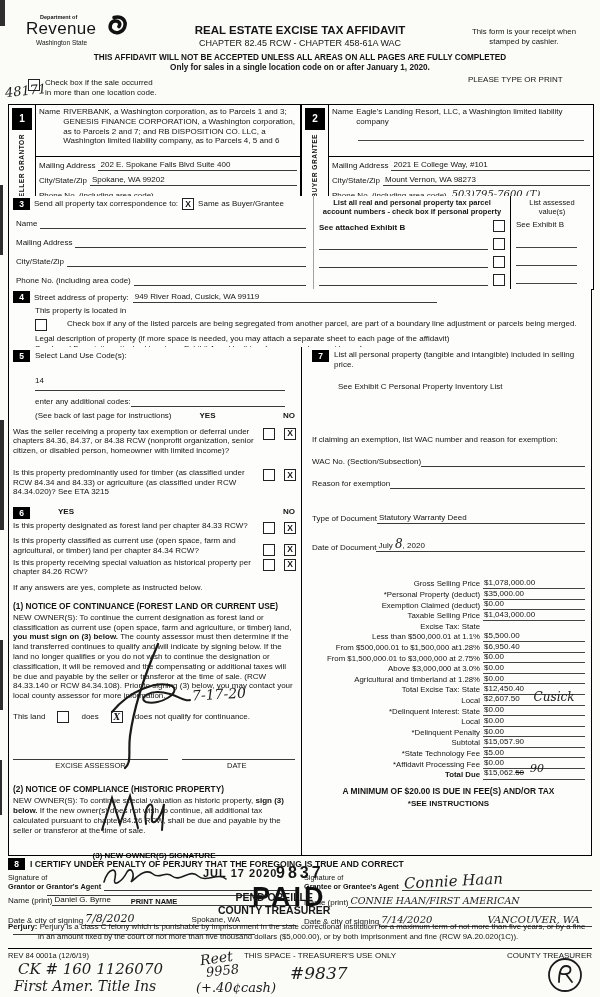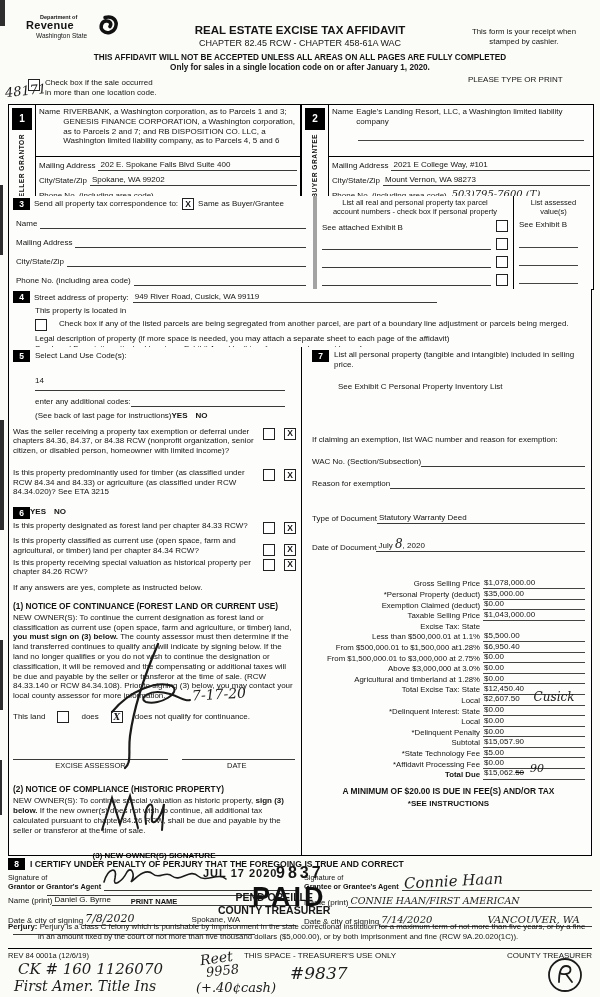--- a/index.html
+++ b/index.html
@@ -15,21 +15,21 @@
   .cb{display:inline-flex;width:10px;height:10px;border:1px solid #222;background:#fff;
       align-items:center;justify-content:center;font-size:8.5px;font-weight:bold;flex:none;line-height:1;}
   .numbox{display:inline-flex;align-items:center;justify-content:center;width:17px;height:12px;
       background:#000;color:#fff;font-weight:bold;font-size:8.5px;flex:none;}
   .numbox.big{width:20px;height:22px;font-size:10px;}
   .hw{font-family:"DejaVu Serif",serif;font-style:italic;color:#1c1c1c;}
   .stamp{font-family:"Liberation Sans",sans-serif;font-weight:bold;color:#161616;white-space:nowrap;}
   
   #logo{top:14px;left:26px;}
   #logo .l1{font-size:5.5px;font-weight:bold;margin-left:14px;}
-  #logo .l2{font-size:11px;font-weight:bold;letter-spacing:.3px;margin-top:-2px;}
+  #logo .l2{font-size:17px;font-weight:normal;letter-spacing:.3px;margin-top:-2px;}
   #logo .l3{font-size:6.5px;margin-left:10px;}
   #titleblock{top:23px;left:155px;width:290px;text-align:center;}
   #titleblock .t1{font-size:11.5px;font-weight:bold;}
   #titleblock .t2{font-size:9px;margin-top:1px;}
   #receiptnote{top:27px;left:468px;width:112px;font-size:7.8px;text-align:center;}
   #notice1{top:53px;left:0;width:600px;text-align:center;font-weight:bold;font-size:8.2px;}
   #notice2{top:63px;left:55px;width:490px;text-align:center;font-weight:bold;font-size:8.2px;}
   #locrow{top:78px;left:28px;}
   #locrow .cb{margin-right:5px;margin-top:1px;}
   #pleasetype{top:75px;left:468px;font-size:8px;}
@@ -47,37 +47,37 @@
   .pname{min-height:47px;border-bottom:1px solid #000;padding:2px 3px;}
   .pname .nm{display:flex;}
   .pname .nlabel{margin-right:3px;flex:none;}
   .frow{display:flex;align-items:flex-end;padding:1px 3px;min-height:13px;}
   .frow .lbl{margin-right:3px;}
   .blankline{border-bottom:1px solid #444;height:10px;margin:3px 6px 0 26px;}
   
   #section3{top:196px;left:8px;width:584px;border:1.5px solid #000;border-top:none;display:flex;background:#fdfdfb;}
   .s3left{width:296px;padding:2px 4px;}
   .s3head{display:flex;align-items:center;gap:4px;}
-  .s3mid{width:186px;border-left:4px solid #a3a3a3;padding:2px 5px;}
+  .s3mid{width:186px;border-left:1px solid #a3a3a3;padding:2px 5px;font-weight:bold;}
   .s3right{flex:1;border-left:1px solid #000;padding:2px 5px;}
   .s3mid .hdr,.s3right .hdr{font-size:7.5px;text-align:center;}
   .prow{display:flex;align-items:flex-end;margin-top:6px;}
   .prow .fill{margin-right:5px;}
   .prow .cb{margin-left:auto;}
   .s3right .vline{border-bottom:1px solid #444;height:10px;margin-top:7px;width:85%;}
   
   #section4{top:289px;left:8px;width:584px;border:1.5px solid #000;border-top:none;padding:2px 4px 3px;background:#fdfdfb;box-sizing:border-box;}
   #section4 .srow{display:flex;align-items:flex-end;gap:4px;}
-  #section4 .cbrow{display:flex;gap:12px;margin-top:3px;}
+  #section4 .cbrow{display:flex;gap:20px;margin-top:3px;}
   
   #maincols{top:347px;left:8px;width:584px;height:508px;border-left:1.5px solid #000;border-right:1.5px solid #000;display:flex;background:#fdfdfb;box-sizing:border-box;}
   #leftcol{width:292px;padding:3px 6px 0 4px;box-sizing:border-box;}
   #rightcol{flex:1;border-left:1.5px solid #000;padding:3px 6px 0 10px;box-sizing:border-box;}
   .headrow{display:flex;align-items:center;gap:5px;}
-  .ynhead{display:flex;justify-content:flex-start;gap:8px;font-weight:bold;}
+  .ynhead{display:flex;justify-content:space-between;gap:8px;font-weight:bold;margin-left:28px;}
   .qrow{display:flex;margin-top:6px;}
   .qtext{flex:1;padding-right:6px;}
   .qboxes{width:32px;display:flex;gap:9px;align-items:flex-start;padding-top:1px;flex:none;}
   .ntitle{font-weight:bold;font-size:8.3px;margin-top:8px;}
   .ntext{margin-top:2px;line-height:9.8px;text-align:left;}
   #landrow{display:flex;align-items:center;gap:12px;margin-top:10px;}
   #sigrow{display:flex;margin-top:24px;gap:14px;}
   #sigrow .half1{width:155px;}
   #sigrow .half2{flex:1;}
   .underlbl{font-size:7.5px;text-align:center;margin-top:1px;}

